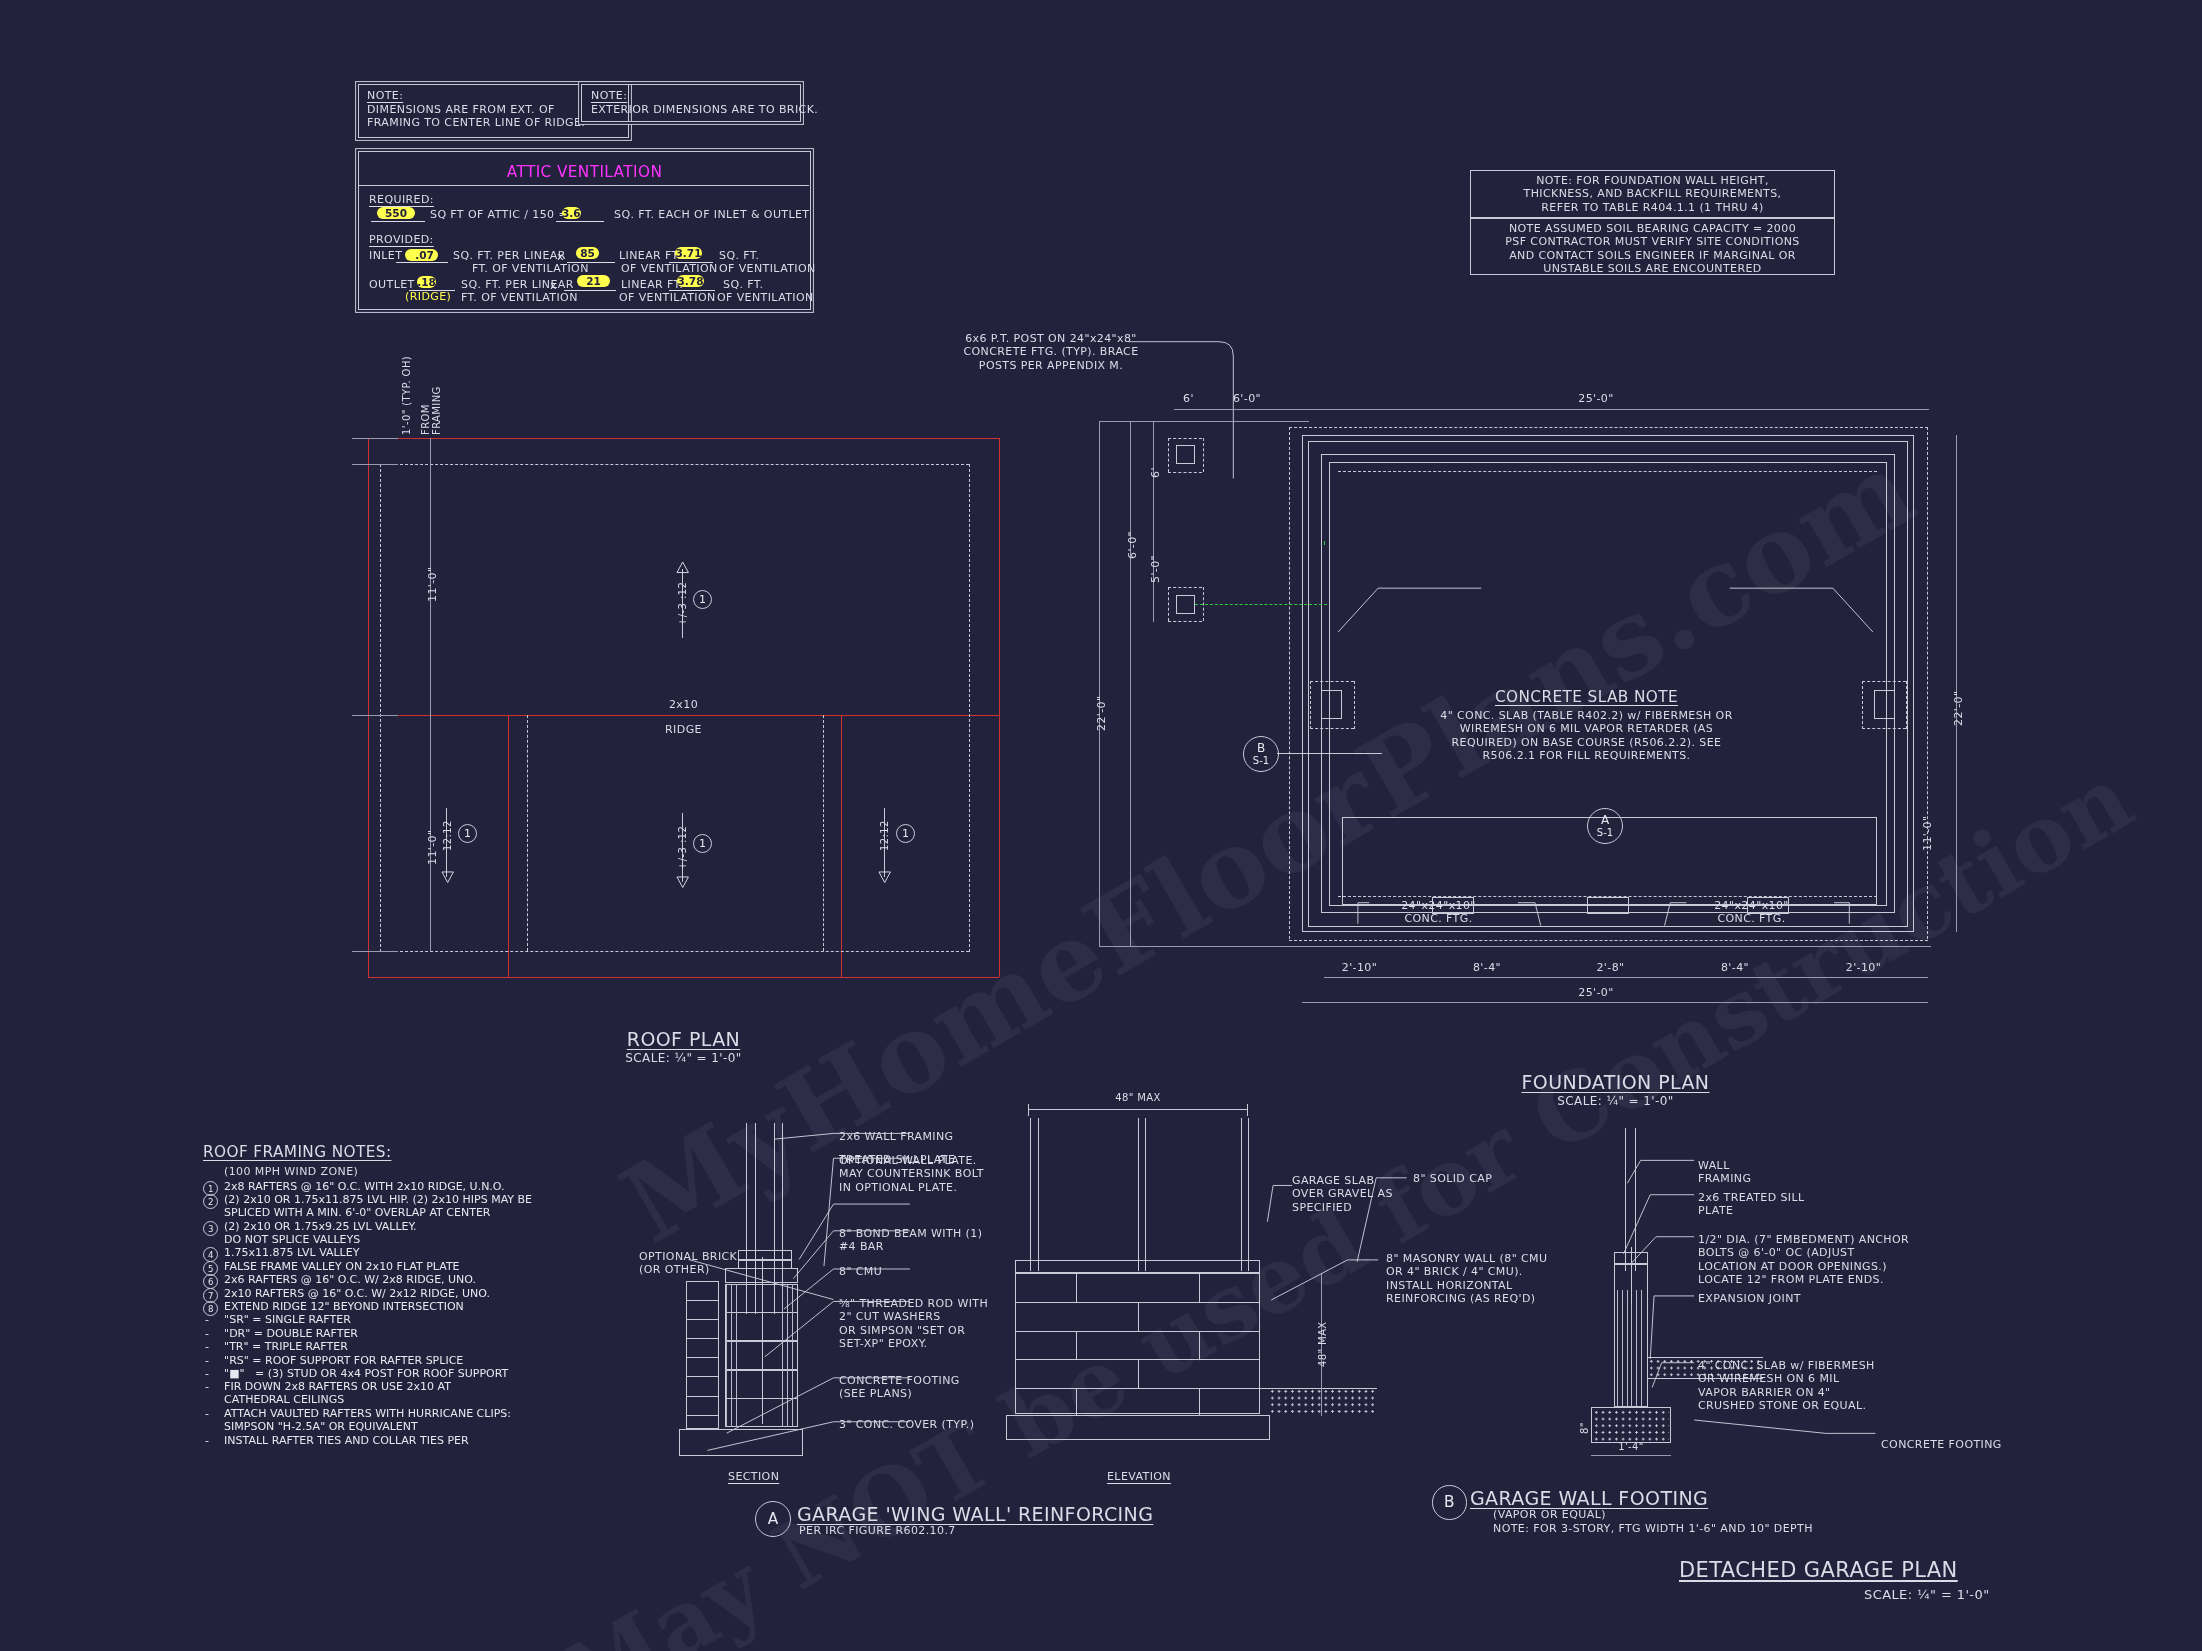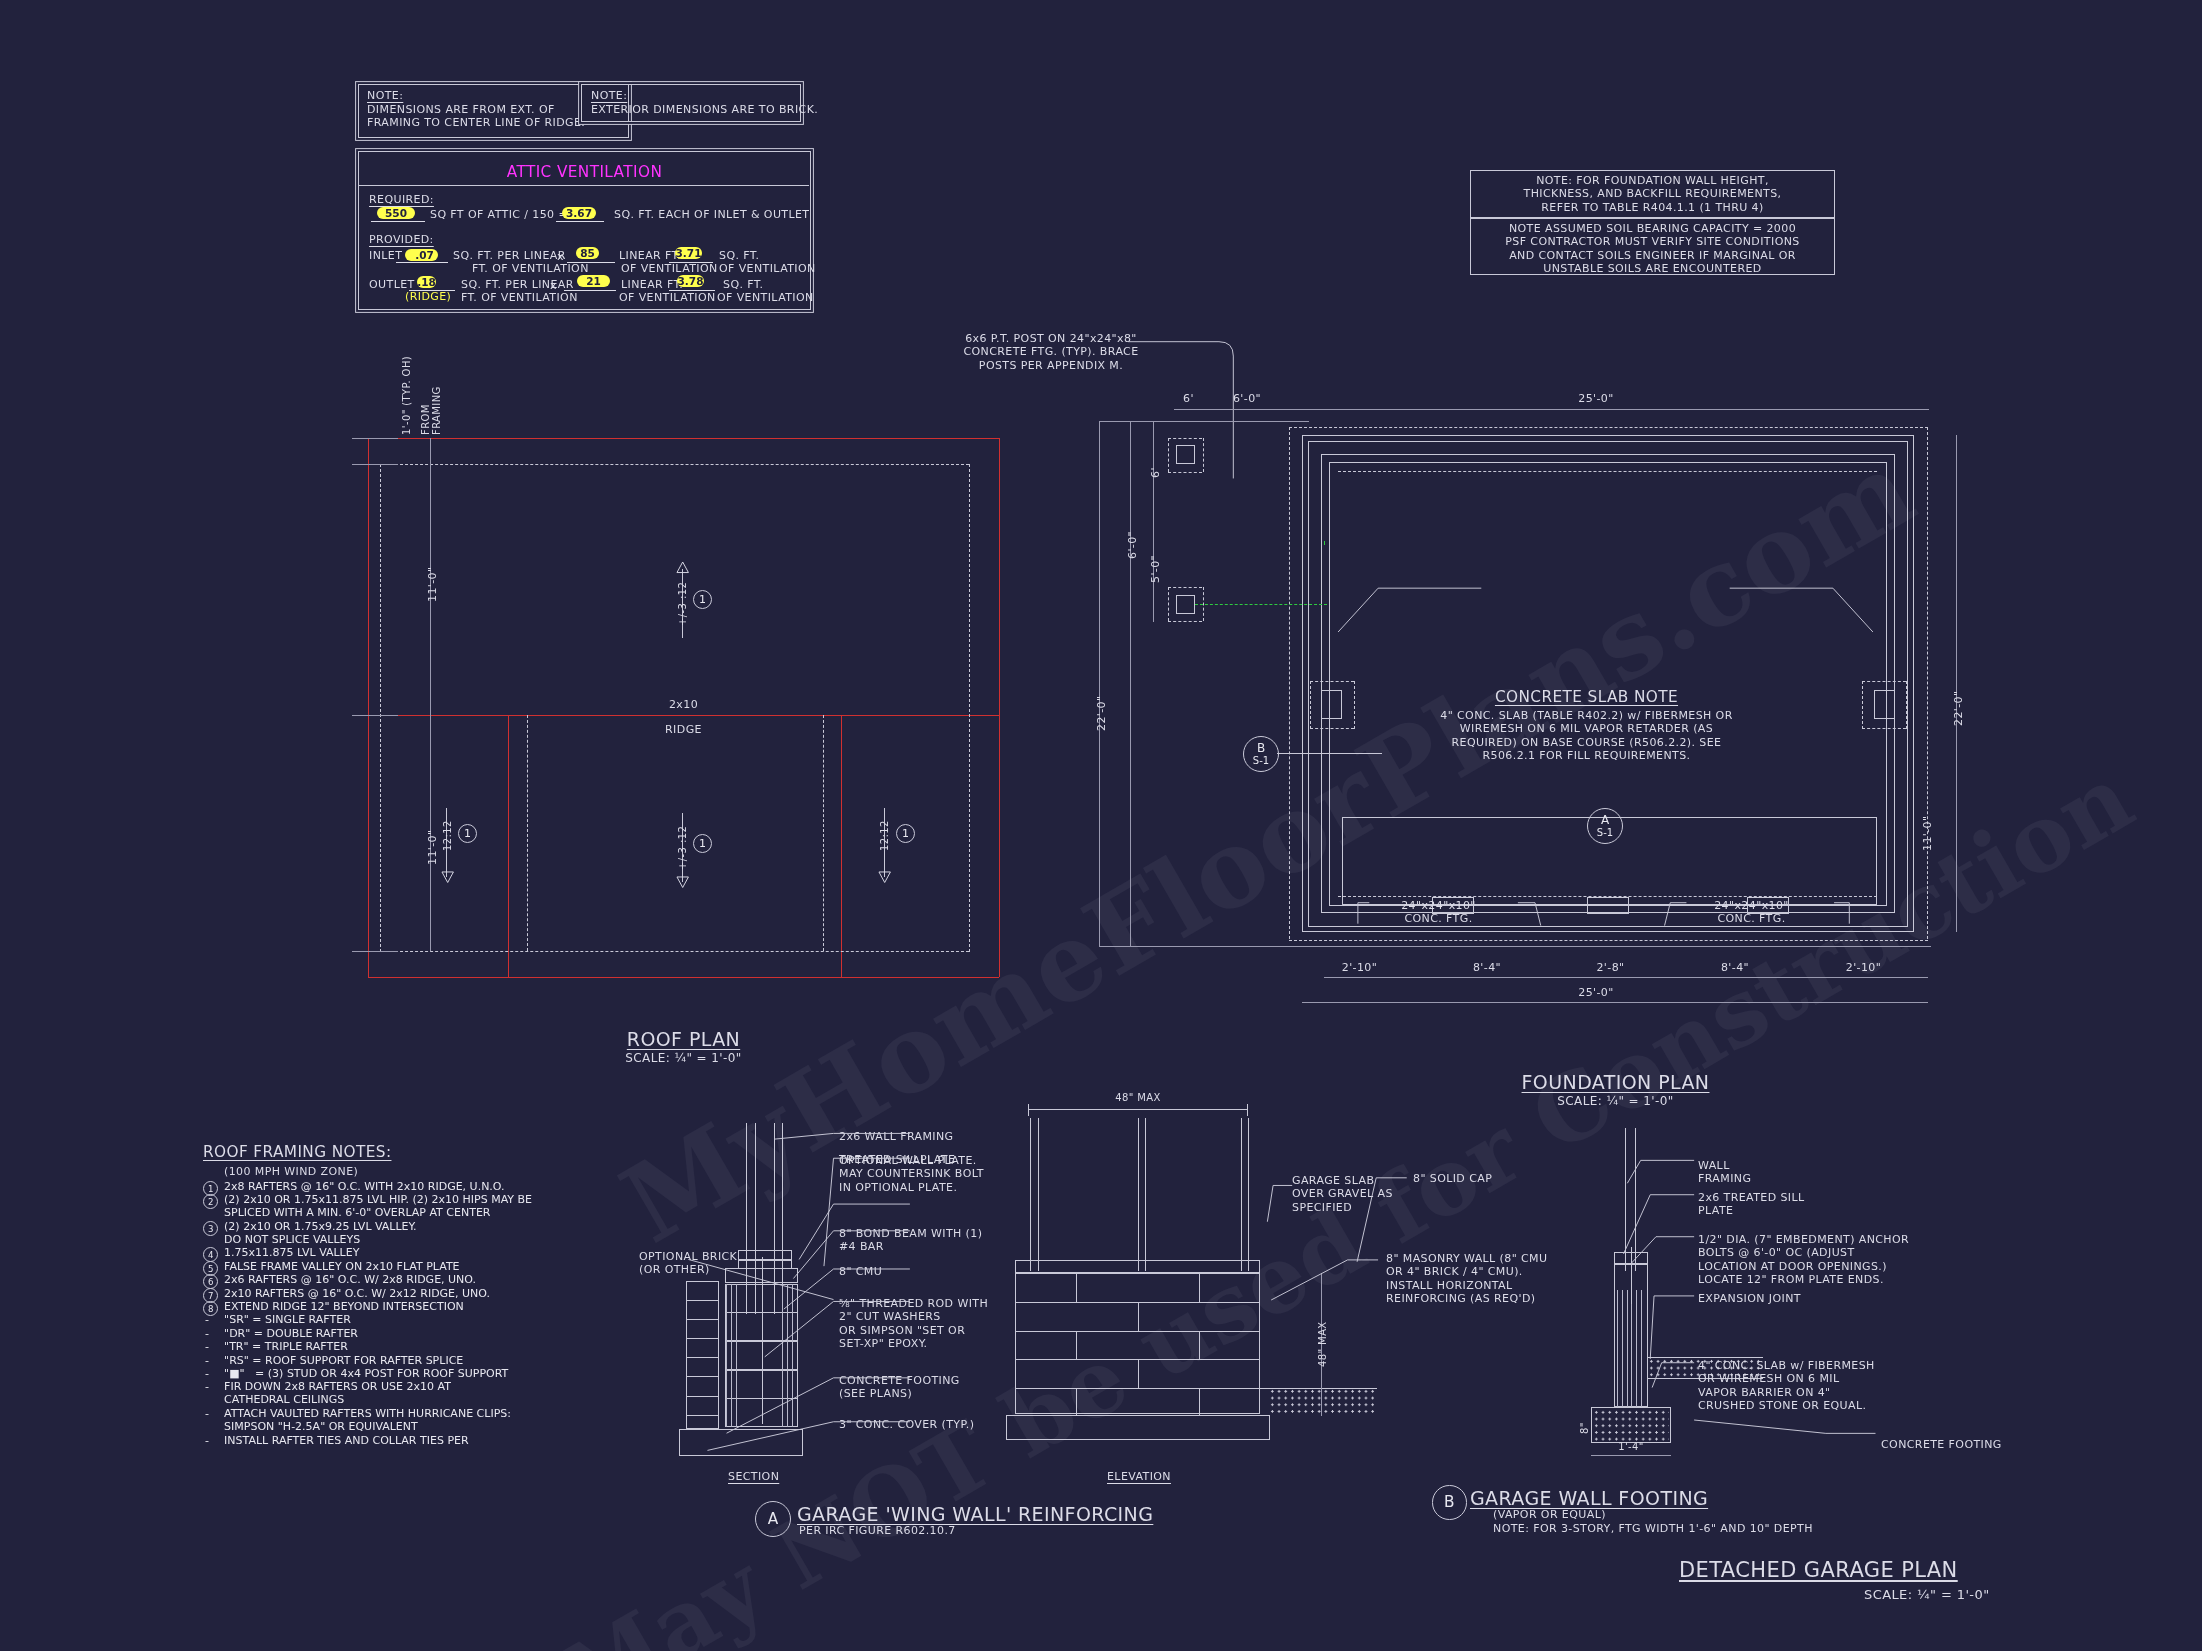--- a/index.html
+++ b/index.html
@@ -66,21 +66,21 @@
   <div class="txt t11" style="left:591px;top:103px;">EXTERIOR DIMENSIONS ARE TO BRICK.</div>
 
   <div class="box2" style="left:358px;top:151px;width:453px;height:159px;"></div>
   <div class="hl" style="left:358px;top:185px;width:451px;"></div>
   <div class="txt t16 mag ctr" style="left:358px;top:163px;width:453px;">ATTIC VENTILATION</div>
 
   <div class="txt t11 ul" style="left:369px;top:193px;">REQUIRED:</div>
   <div class="ylbl t11 ctr" style="left:377px;top:207px;width:38px;font-size:10.5px;line-height:12.4px;">550</div>
   <div class="uline" style="left:371px;top:221px;width:54px;"></div>
   <div class="txt t11" style="left:430px;top:208px;">SQ FT OF ATTIC / 150 =</div>
-  <div class="ylbl t11 ctr" style="left:562px;top:207px;width:34px;font-size:10.5px;line-height:12.4px;">3.67</div>
+  <div class="ylbl t11 ctr" style="left:562px;top:207px;width:19px;font-size:10.5px;line-height:12.4px;">3.67</div>
   <div class="uline" style="left:556px;top:221px;width:48px;"></div>
   <div class="txt t11" style="left:614px;top:208px;">SQ. FT. EACH OF INLET &amp; OUTLET</div>
 
   <div class="txt t11 ul" style="left:369px;top:233px;">PROVIDED:</div>
 
   <div class="txt t11" style="left:369px;top:249px;">INLET</div>
   <div class="ylbl t11 ctr" style="left:405px;top:249px;width:27px;font-size:10.5px;line-height:12.4px;padding-left:6px;">.07</div>
   <div class="uline" style="left:396px;top:262px;width:52px;"></div>
   <div class="txt t11" style="left:453px;top:249px;">SQ. FT. PER LINEAR</div>
   <div class="txt t11" style="left:472px;top:262px;">FT. OF VENTILATION</div>

